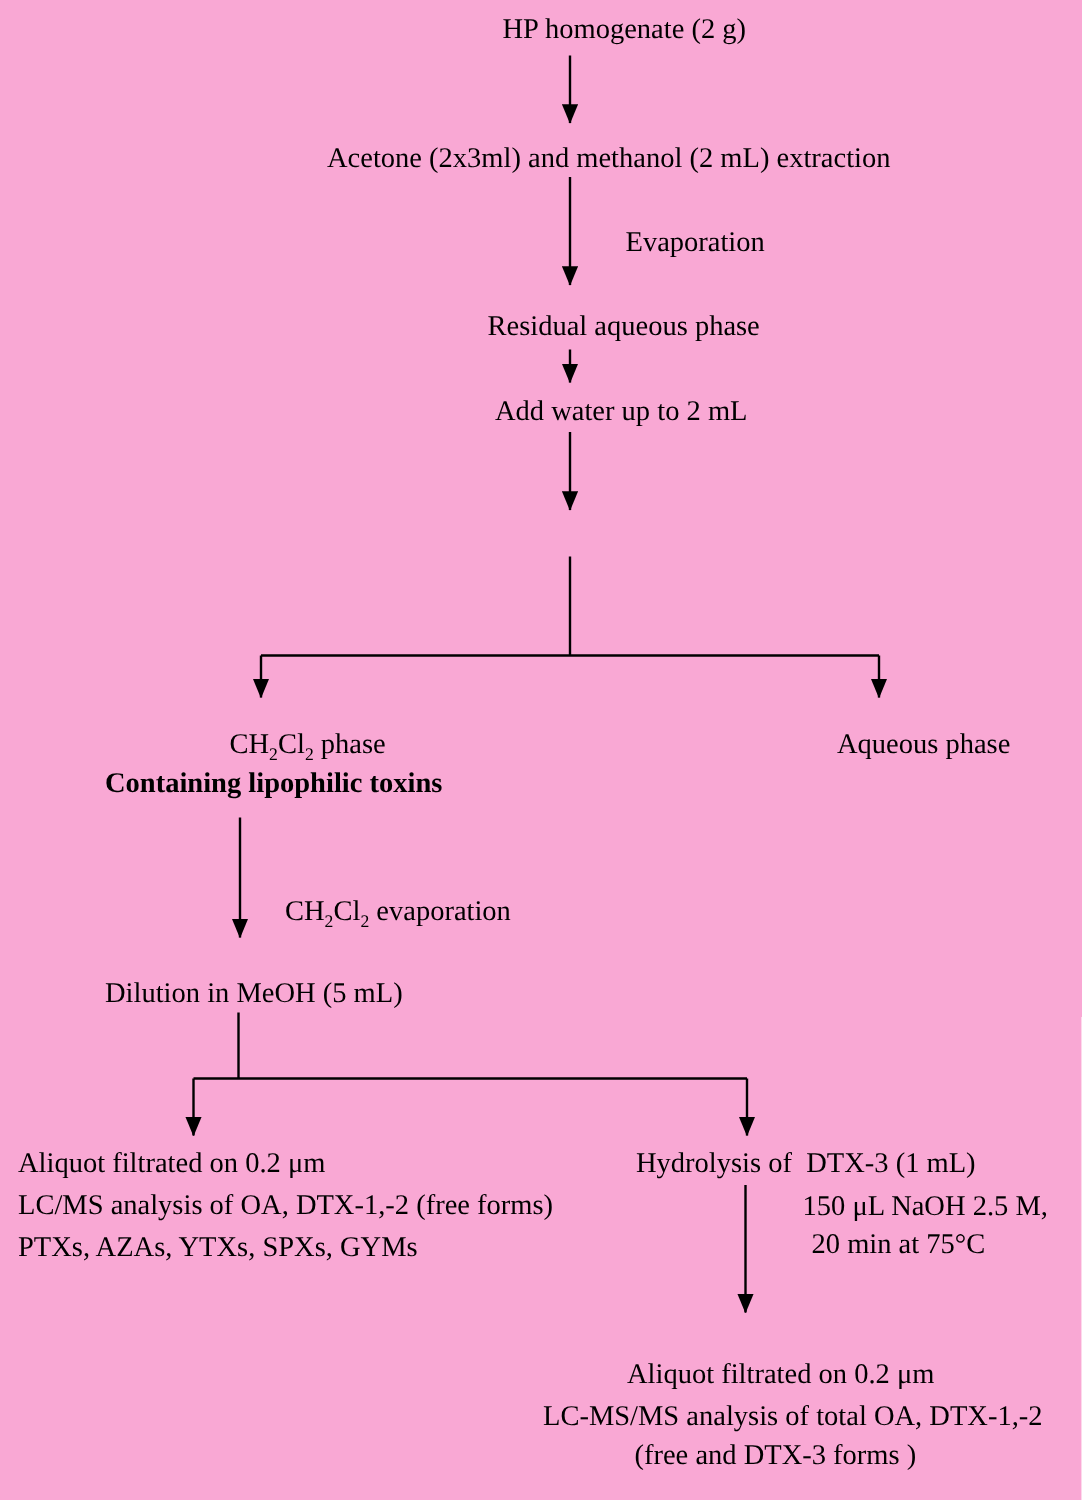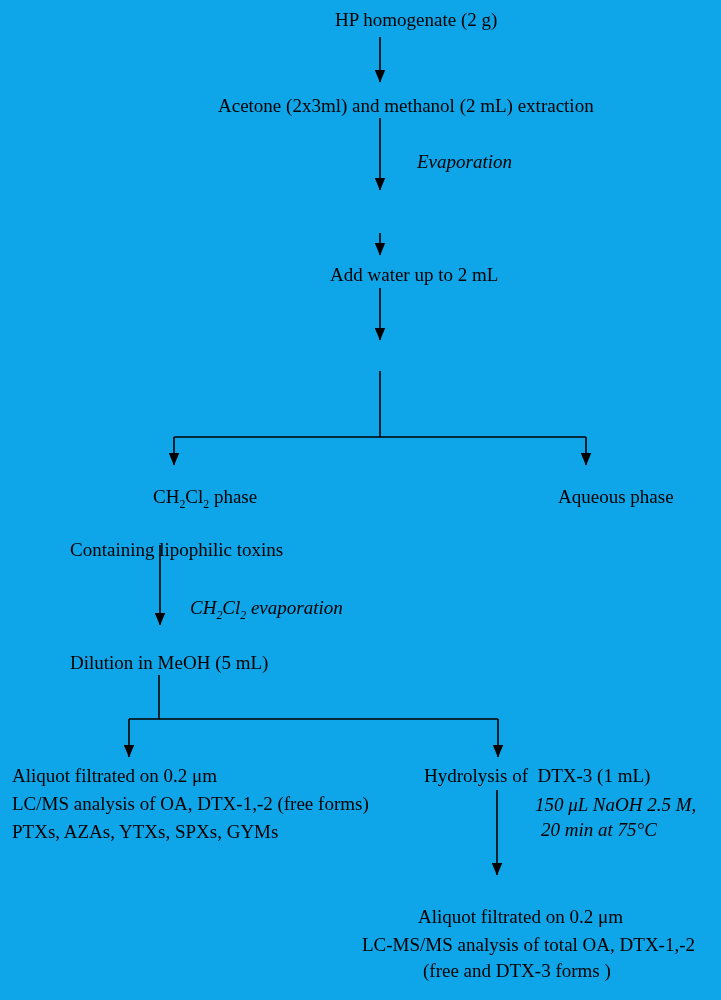--- a/index.html
+++ b/index.html
@@ -1,20 +1,20 @@
 <!DOCTYPE html>
 <html><head>
 <meta charset="utf-8">
 <style>
   html, body { margin: 0; padding: 0; background: #ffffff; }
   .canvas {
     position: relative;
     width: 721px;
     height: 1000px;
-    background: #0ea5e9;
+    background: #f9a8d4;
     font-family: "Liberation Serif", "DejaVu Serif", serif;
     font-size: 19px;
     color: #000000;
     overflow: hidden;
   }
   .connectors {
     position: absolute;
     left: 0; top: 0;
     width: 721px; height: 1000px;
   }
@@ -22,22 +22,22 @@
     stroke: #000000;
     stroke-width: 1.6;
     fill: none;
   }
   .txt {
     position: absolute;
     white-space: pre;
     line-height: 22px;
   }
   .txt sub { font-size: 0.62em; line-height: 0; }
-  .italic { font-style: italic; }
-  .bold { font-weight: normal; margin-top: 27px; }
+  .italic { }
+  .bold { font-weight: bold; }
 </style>
 </head>
 <body>
 
 <div class="canvas">
 
   <svg class="connectors" width="721" height="1000" viewBox="0 0 721 1000" xmlns="http://www.w3.org/2000/svg">
     <defs>
       <marker id="ah" viewBox="0 0 12 10" markerUnits="userSpaceOnUse" markerWidth="13" markerHeight="11" refX="11.5" refY="5" orient="auto">
         <path d="M0,0 L12,5 L0,10 z" style="fill:#000000; stroke:none;"></path>
@@ -63,20 +63,21 @@
 
     <path d="M497,790 V875" marker-end="url(#ah)"></path>
   </svg>
 
   <div class="txt" style="left:335px; top:9px">HP homogenate (2 g)</div>
 
   <div class="txt" style="left:218px; top:95px">Acetone (2x3ml) and methanol (2 mL) extraction</div>
 
   <div class="txt italic" style="left:417px; top:151px">Evaporation</div>
 
+  <div class="txt" style="left:325px; top:207px">Residual aqueous phase</div>
 
   <div class="txt" style="left:330px; top:264px">Add water up to 2 mL</div>
 
 
   <div class="txt" style="left:153px; top:486px">CH<sub>2</sub>Cl<sub>2</sub> phase</div>
 
   <div class="txt bold" style="left:70px; top:512px">Containing lipophilic toxins</div>
 
   <div class="txt" style="left:558px; top:486px">Aqueous phase</div>
 

